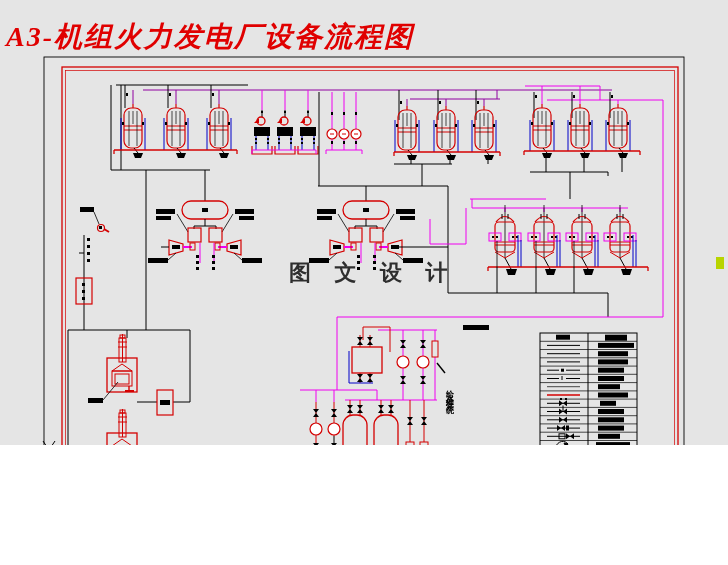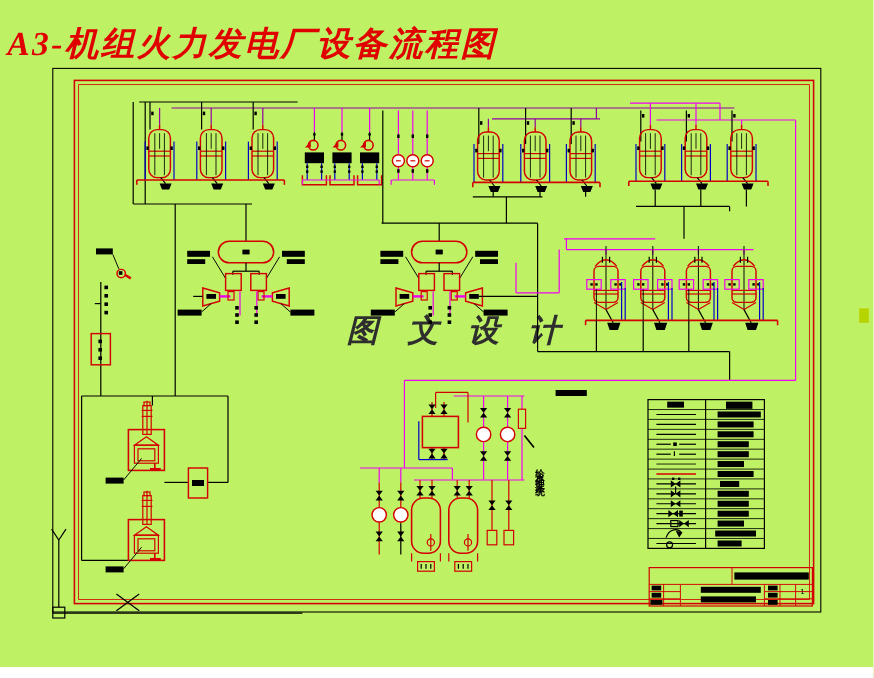--- a/index.html
+++ b/index.html
@@ -1,23 +1,23 @@
 <!DOCTYPE html>
 <html><head>
 <meta charset="utf-8">
 <style>
   html,body{margin:0;padding:0;background:#ffffff;}
-  #stage{position:relative;width:728px;height:556px;background:#bef264;overflow:hidden;
+  #stage{position:relative;width:728px;height:445px;background:#e5e5e5;overflow:hidden;
          font-family:"Liberation Sans",sans-serif;}
   #stage svg{position:absolute;left:0;top:0;}
   .title{position:absolute;left:6px;top:18px;font-family:"Liberation Serif",serif;
          font-weight:bold;font-style:italic;font-size:28px;letter-spacing:2px;color:#e00000;
          white-space:nowrap;}
   .watermark{position:absolute;left:289px;top:258px;font-family:"Liberation Serif",serif;
-         font-weight:bold;font-size:26px;letter-spacing:9px;color:#2e2e2e;white-space:nowrap;font-style:italic;}
+         font-weight:bold;font-size:22px;letter-spacing:9px;color:#2e2e2e;white-space:nowrap;}
   .vlabel{position:absolute;left:443px;top:384px;writing-mode:vertical-rl;
          font-size:8px;font-weight:bold;letter-spacing:3px;color:#000;}
 </style>
 </head>
 <body>
 
 <div id="stage">
 
 <div class="title">A3-机组火力发电厂设备流程图</div>
 <div class="watermark">图 文 设 计</div>

